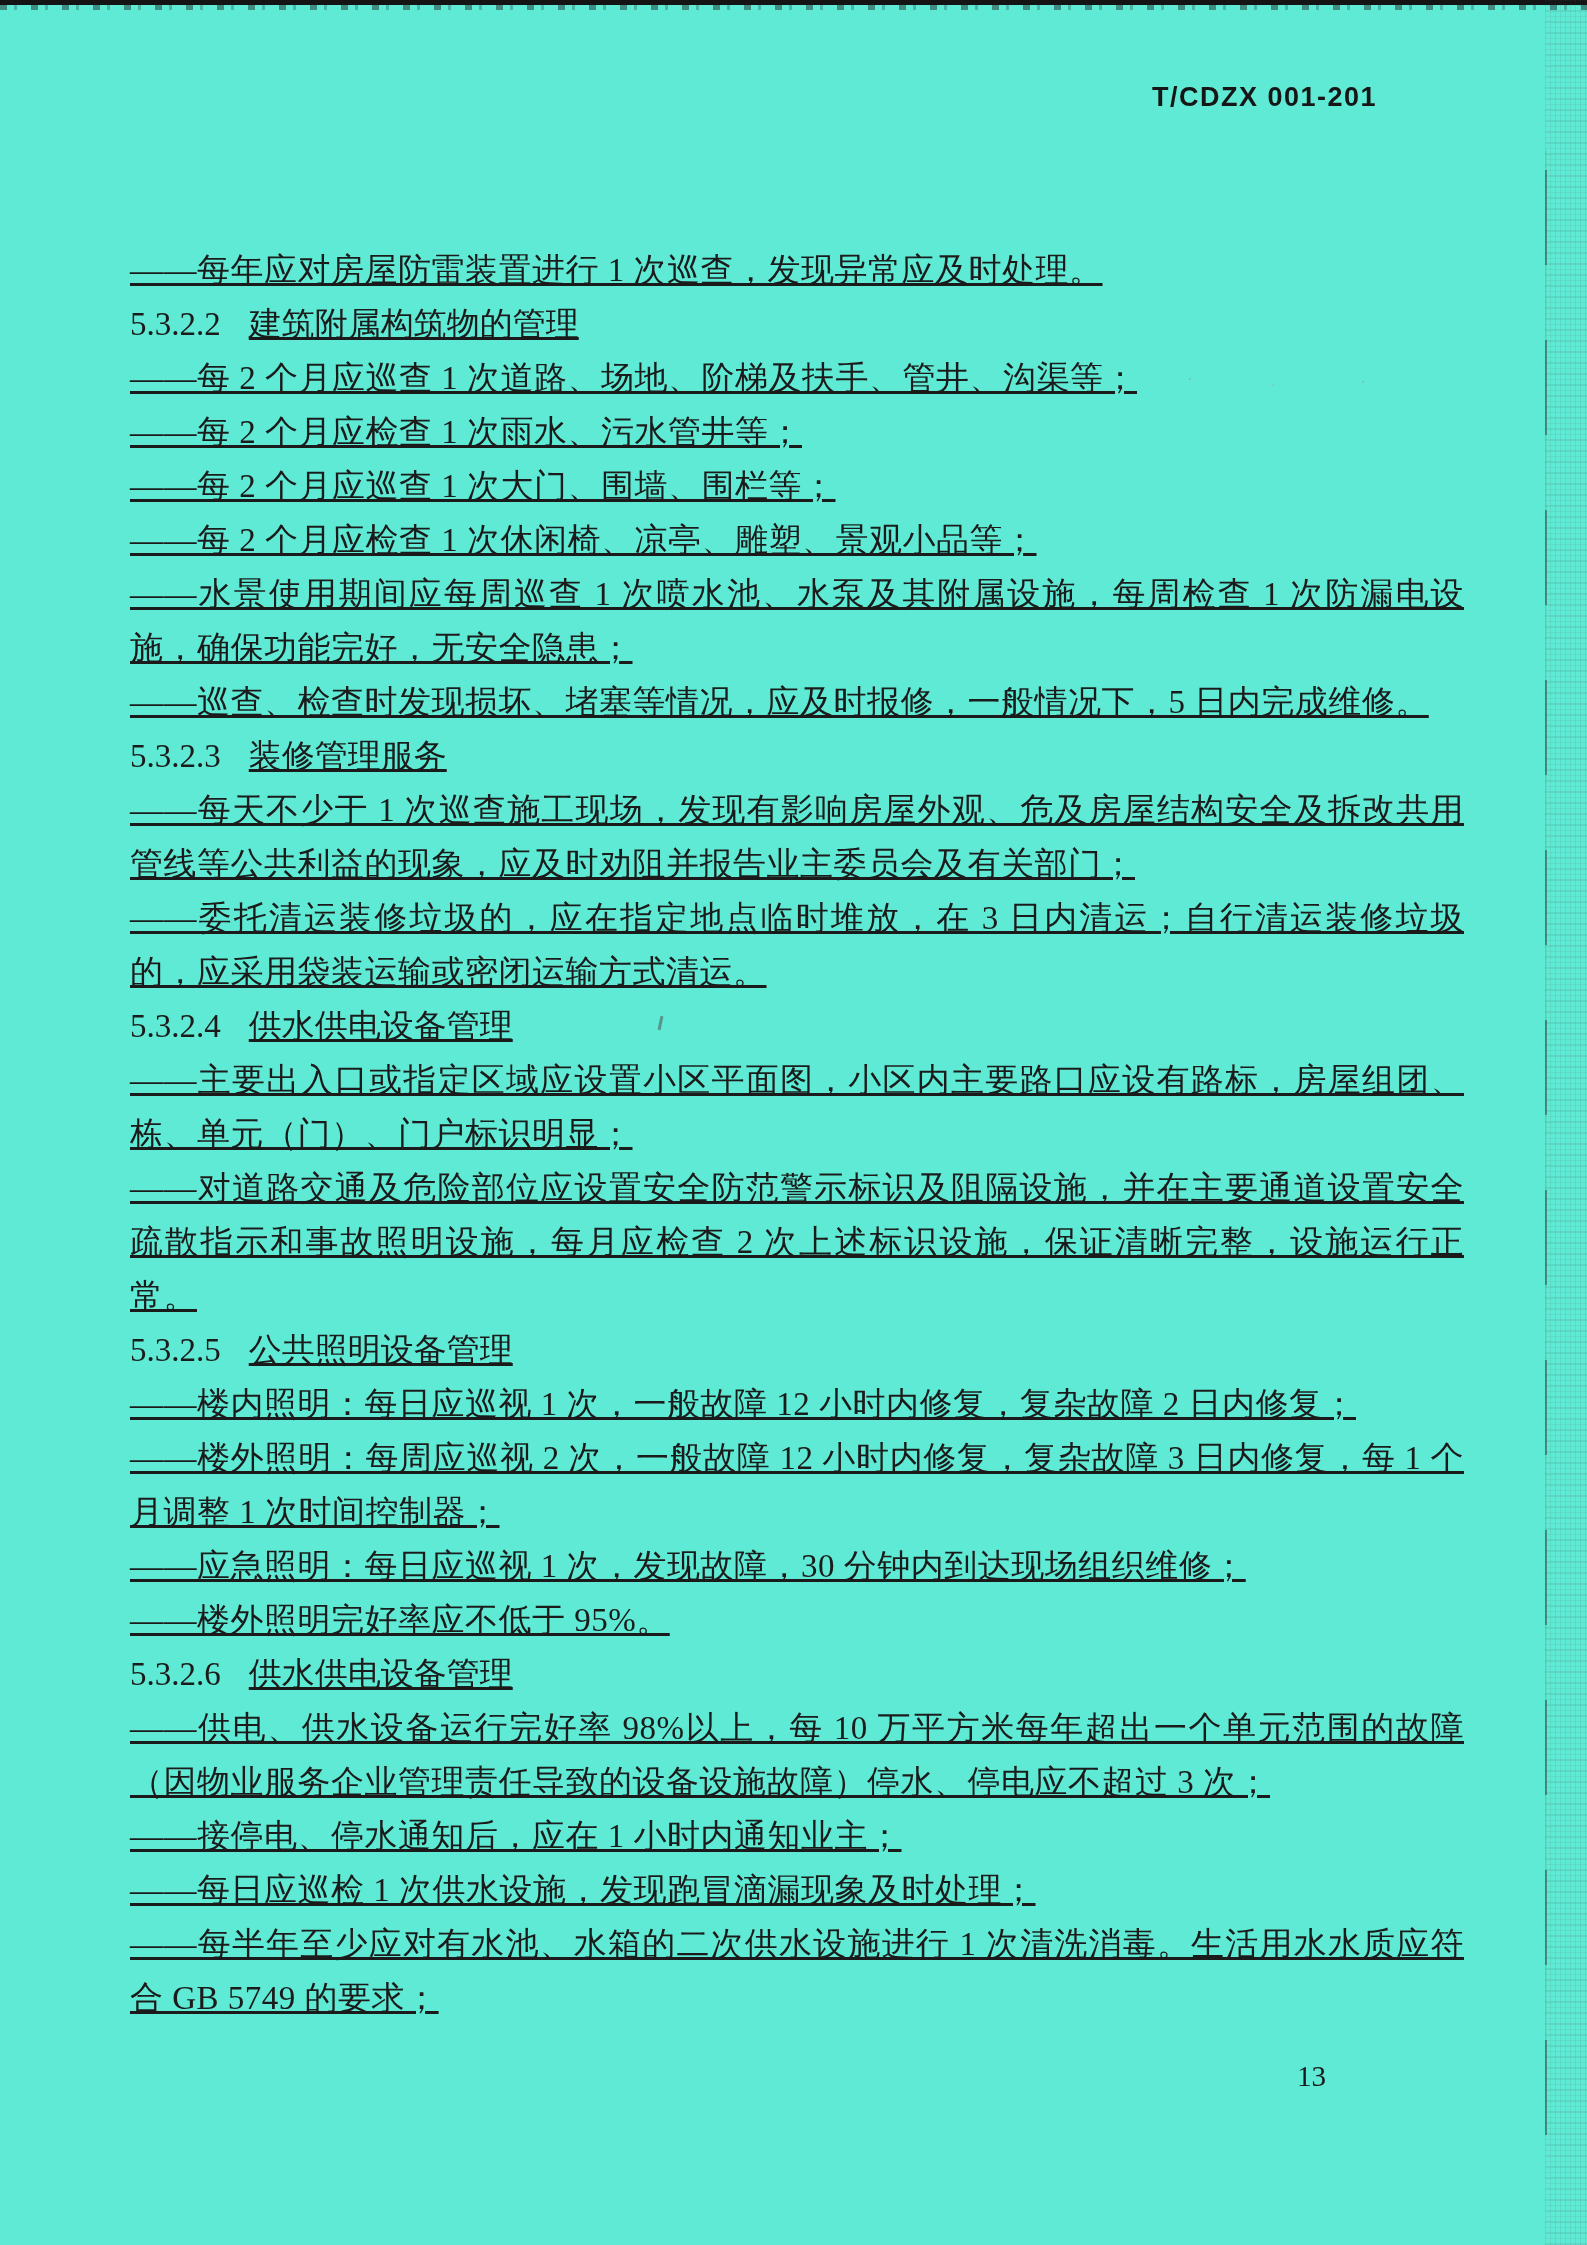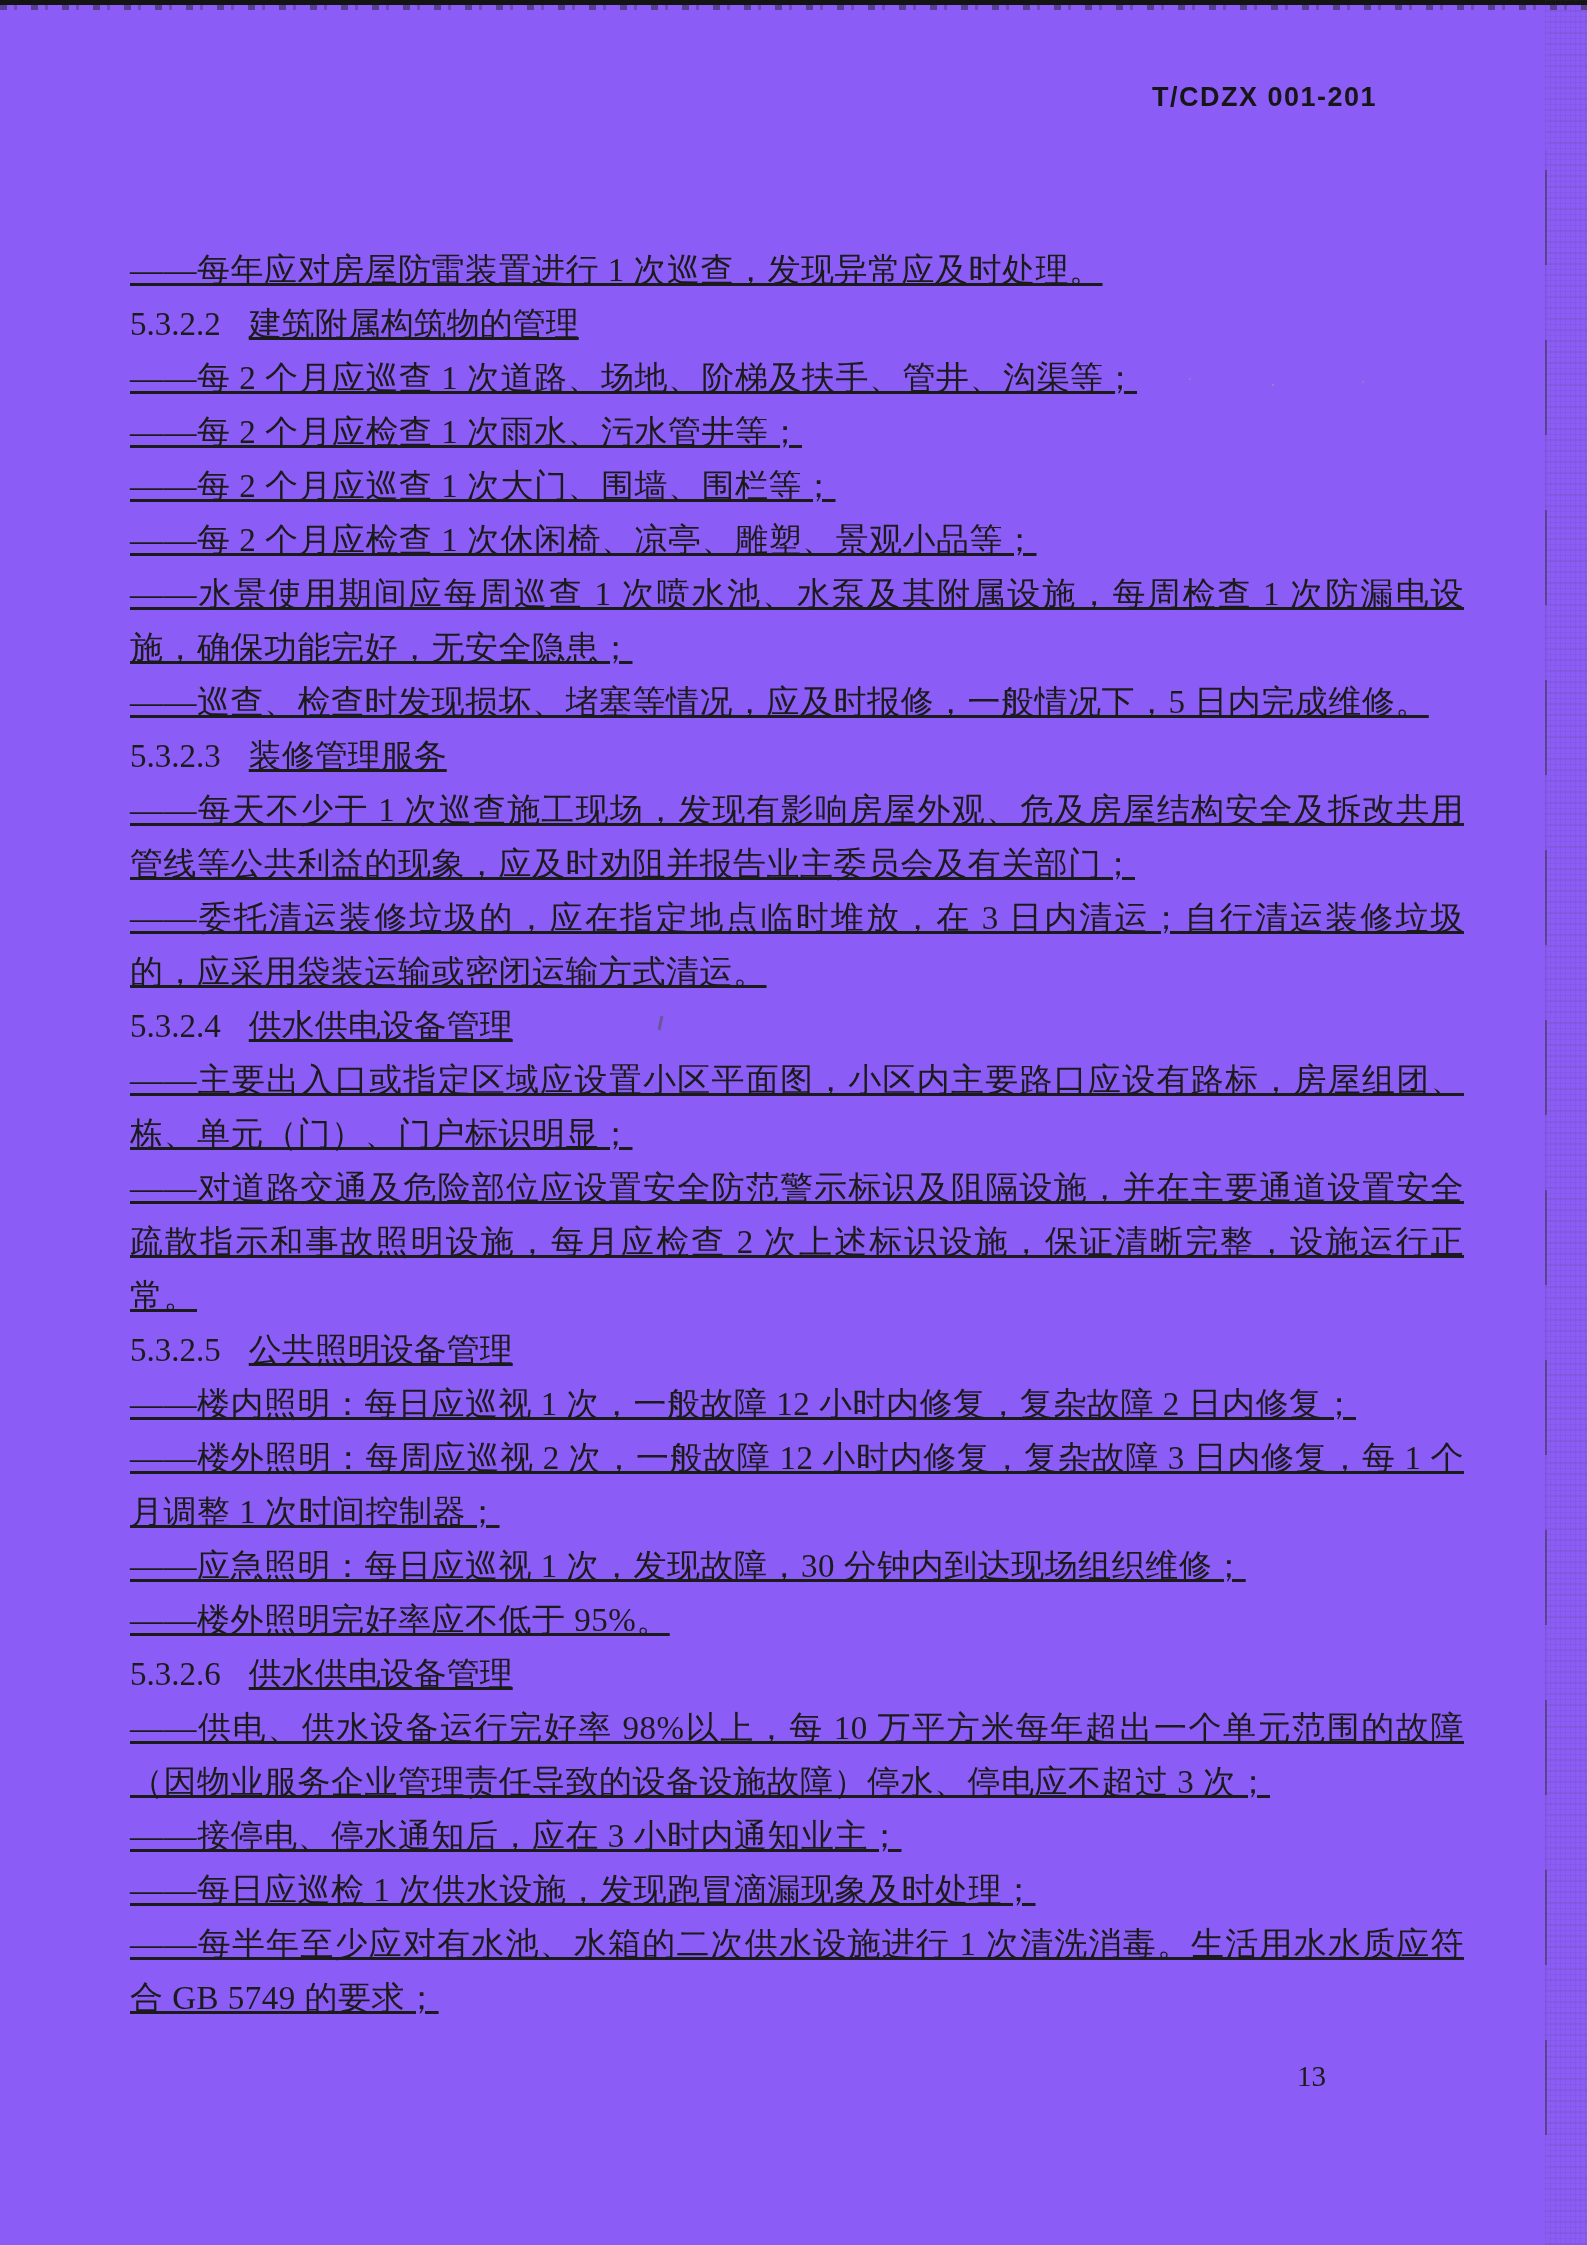--- a/index.html
+++ b/index.html
@@ -1,20 +1,20 @@
 <!DOCTYPE html>
 <html lang="zh"><head>
 <meta charset="utf-8">
 <style>
   html,body { margin:0; padding:0; background:#7a7a7a; }
   .page {
     position:relative;
     width:1587px; height:2245px;
     margin:0 auto;
-    background:#8b5cf6;
+    background:#5eead4;
     font-family:"Liberation Serif","DejaVu Serif",serif;
     color:#1b1b1b;
     overflow:hidden;
   }
 
   
   .scan-edge-top {
     position:absolute; top:0; left:0; width:100%; height:10px;
   }
   .scan-edge-top .bar {
@@ -118,20 +118,20 @@
       <p class="para heading"><span class="clause-num">5.3.2.4</span><span>供水供电设备管理</span></p>
       <p class="para item">——主要出入口或指定区域应设置小区平面图，小区内主要路口应设有路标，房屋组团、栋、单元（门）、门户标识明显；</p>
       <p class="para item">——对道路交通及危险部位应设置安全防范警示标识及阻隔设施，并在主要通道设置安全疏散指示和事故照明设施，每月应检查 2 次上述标识设施，保证清晰完整，设施运行正常。</p>
       <p class="para heading"><span class="clause-num">5.3.2.5</span><span>公共照明设备管理</span></p>
       <p class="para item">——楼内照明：每日应巡视 1 次，一般故障 12 小时内修复，复杂故障 2 日内修复；</p>
       <p class="para item">——楼外照明：每周应巡视 2 次，一般故障 12 小时内修复，复杂故障 3 日内修复，每 1 个月调整 1 次时间控制器；</p>
       <p class="para item">——应急照明：每日应巡视 1 次，发现故障，30 分钟内到达现场组织维修；</p>
       <p class="para item">——楼外照明完好率应不低于 95%。</p>
       <p class="para heading"><span class="clause-num">5.3.2.6</span><span>供水供电设备管理</span></p>
       <p class="para item">——供电、供水设备运行完好率 98%以上，每 10 万平方米每年超出一个单元范围的故障（因物业服务企业管理责任导致的设备设施故障）停水、停电应不超过 3 次；</p>
-      <p class="para item">——接停电、停水通知后，应在 3 小时内通知业主；</p>
+      <p class="para item">——接停电、停水通知后，应在 1 小时内通知业主；</p>
       <p class="para item">——每日应巡检 1 次供水设施，发现跑冒滴漏现象及时处理；</p>
       <p class="para item">——每半年至少应对有水池、水箱的二次供水设施进行 1 次清洗消毒。生活用水水质应符合 GB 5749 的要求；</p>
     </div>
 
   <div class="page-number">13</div>
 
 </div>
 
 </body></html>

